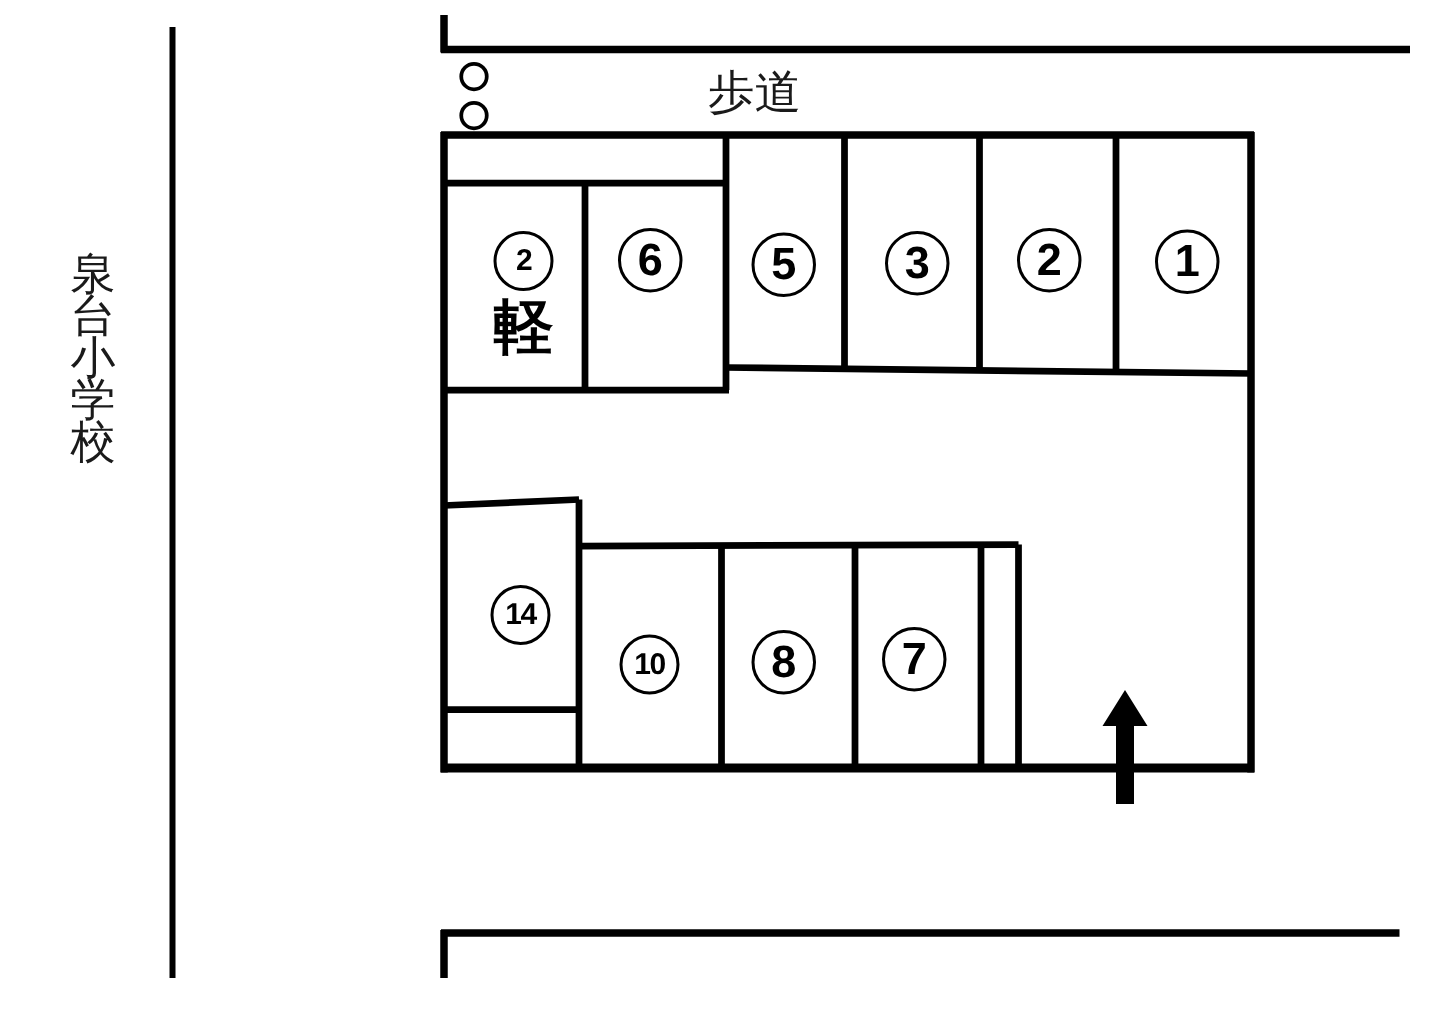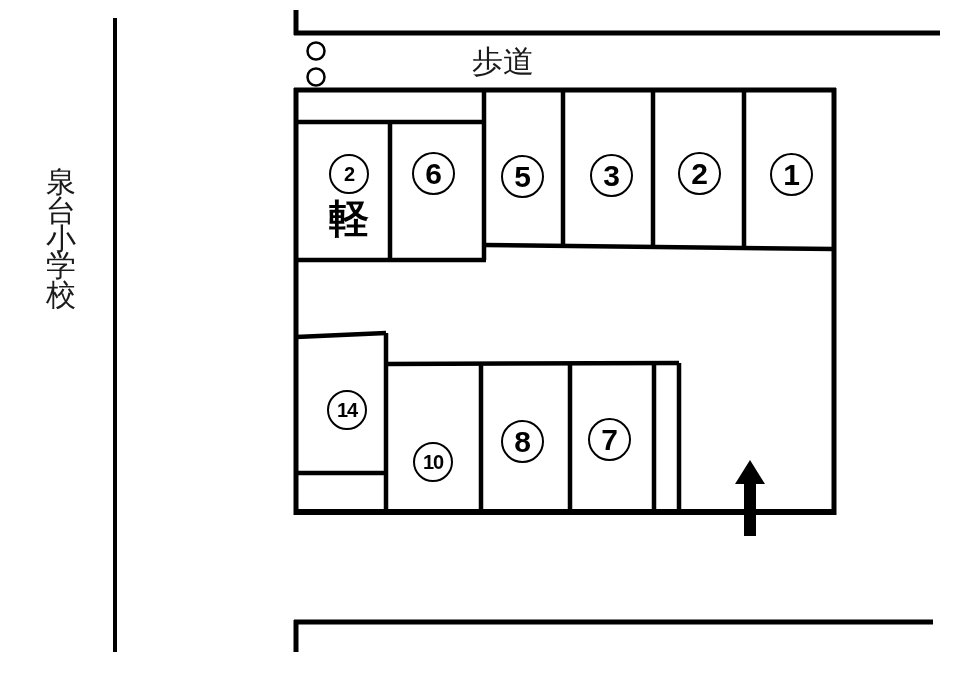--- a/index.html
+++ b/index.html
@@ -43,21 +43,21 @@
   }
   .d1{width:43px;height:43px;font-size:30px;}
   .d2{width:40px;height:40px;font-size:20px;letter-spacing:-1px;}
   .c12{left:329px;top:154px;}
   .c6 {left:412px;top:152px;}
   .c5 {left:501px;top:155px;}
   .c3 {left:590px;top:154px;}
   .c2 {left:678px;top:152px;}
   .c1 {left:770px;top:153px;}
   .c11{left:327px;top:390px;}
-  .c10{left:413px;top:442px;}
+  .c10{left:413px;top:423px;}
   .c8 {left:501px;top:420px;}
   .c7 {left:588px;top:418px;}
   
   .kei-label{
     position:absolute;
     left:325px;top:196px;width:48px;
     text-align:center;
     font-size:40px;
     font-weight:bold;
     line-height:44px;

